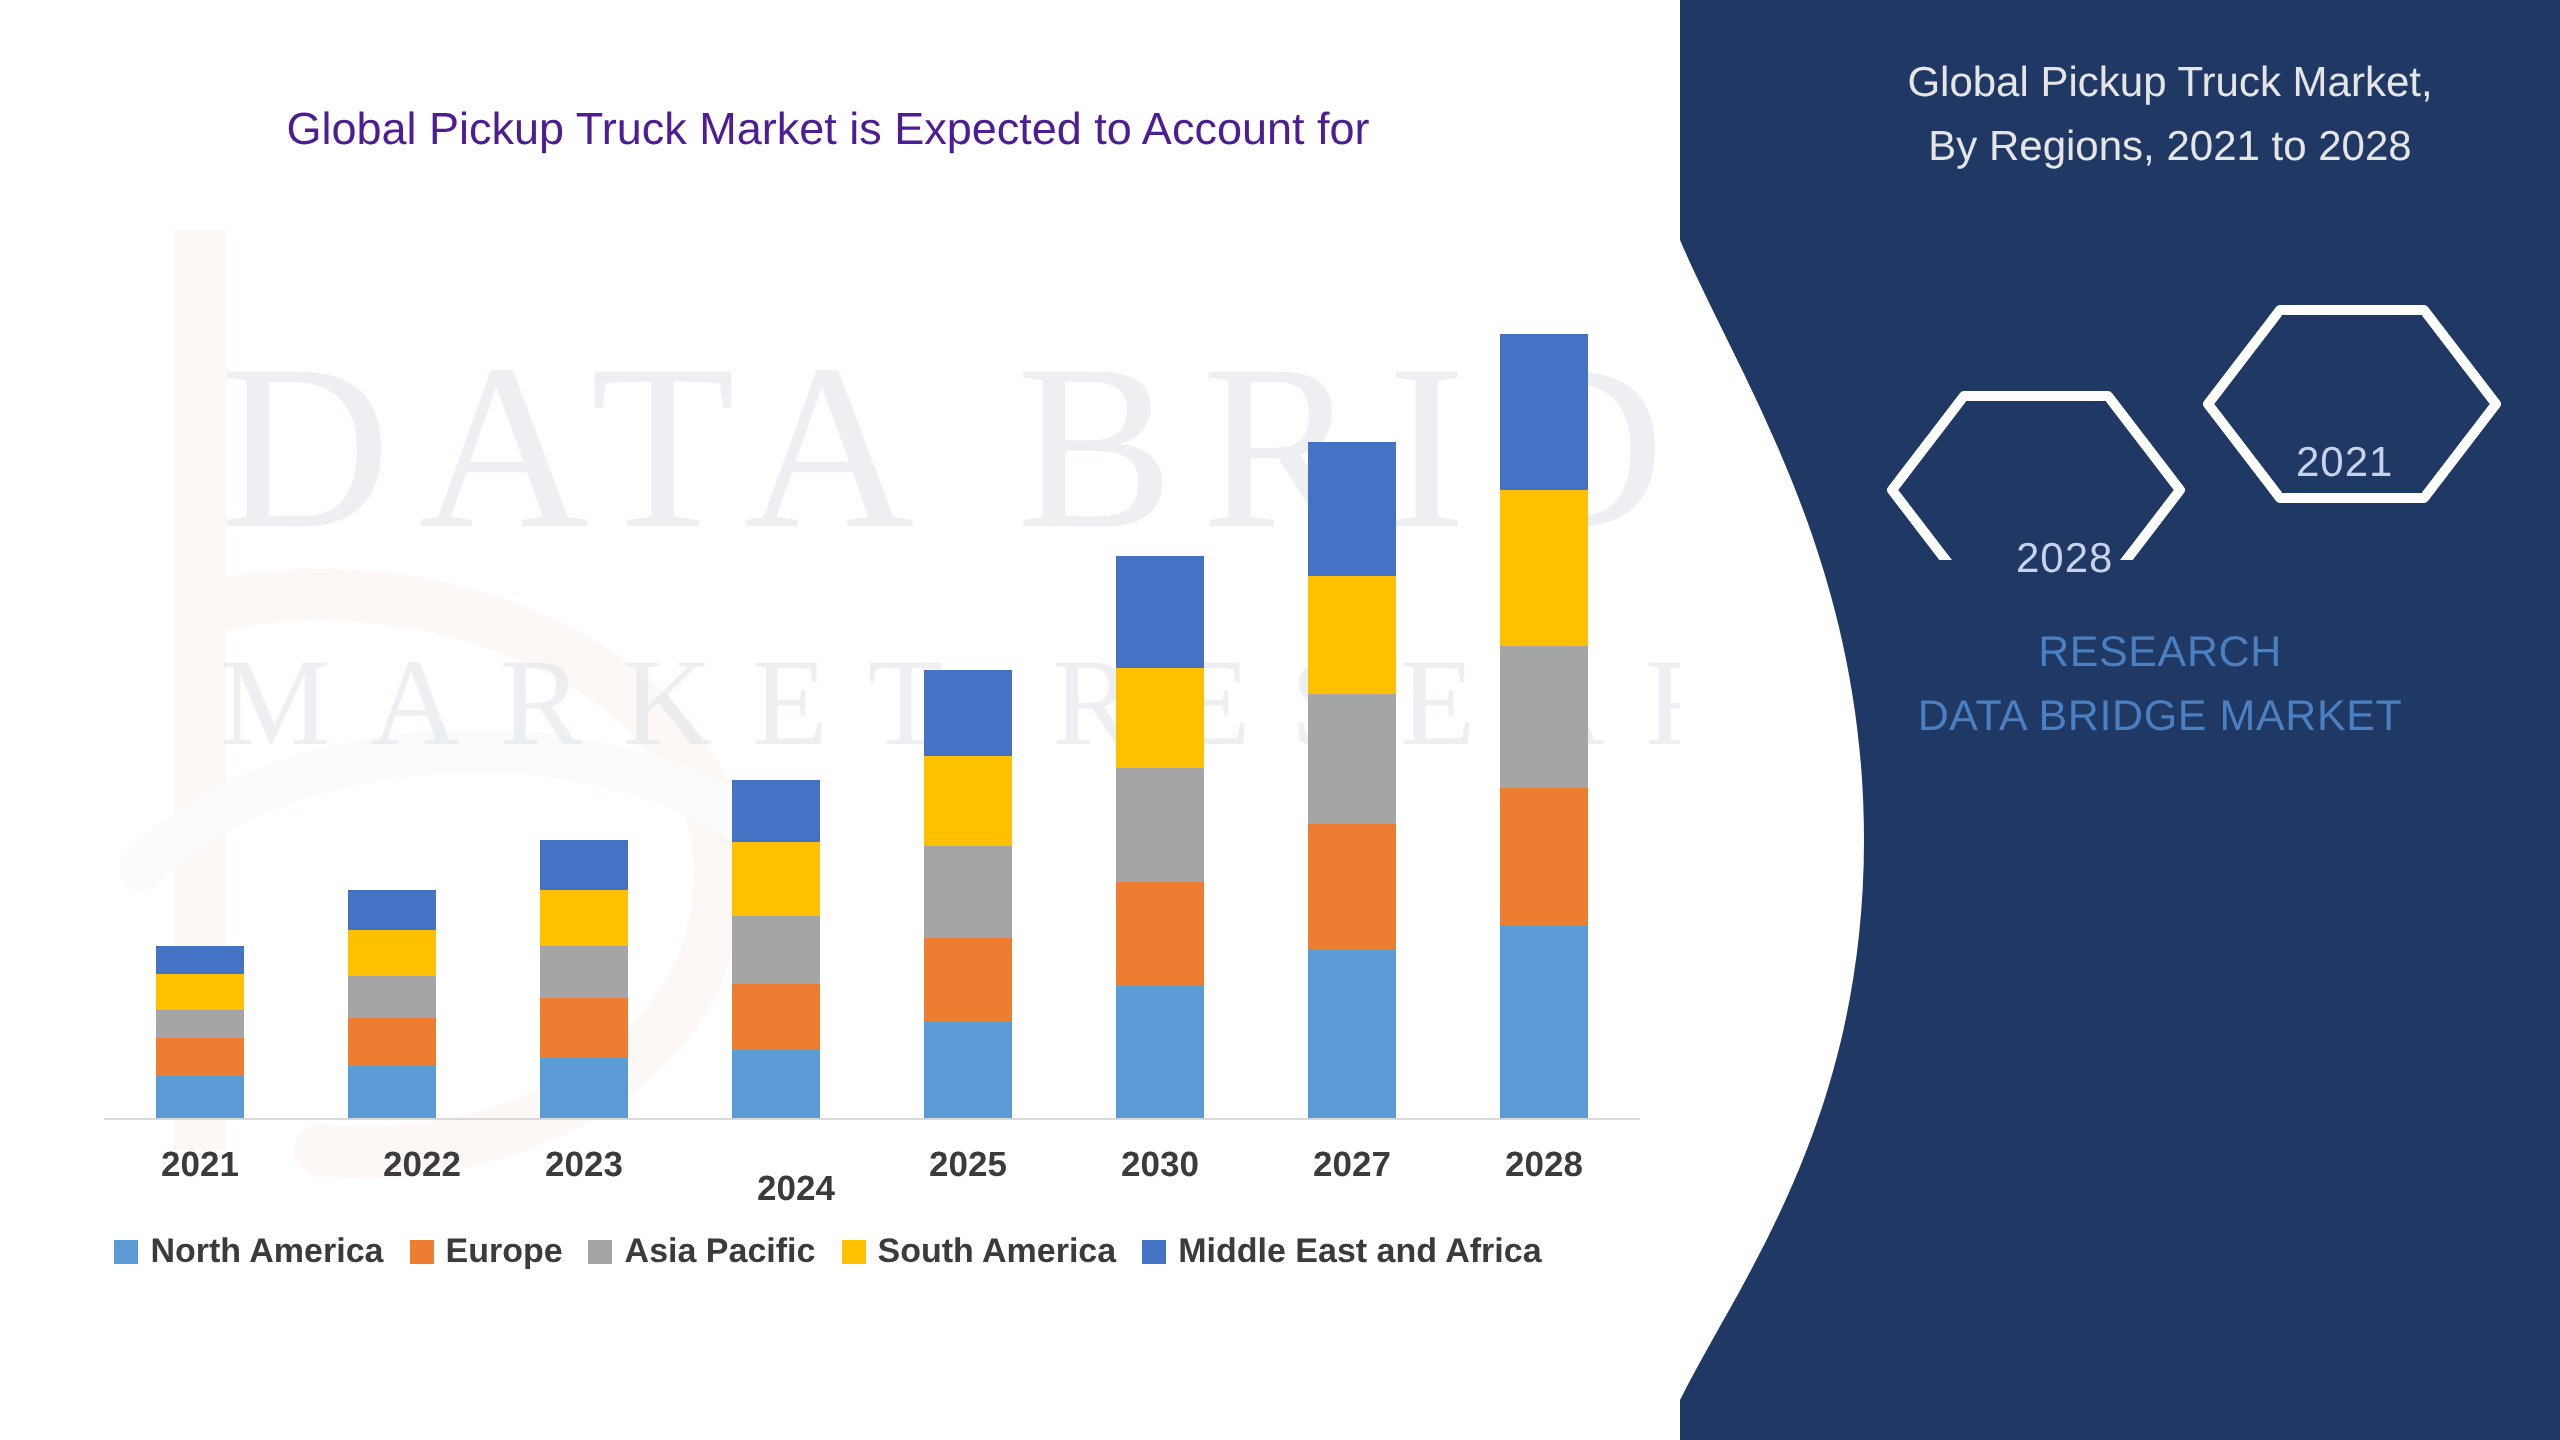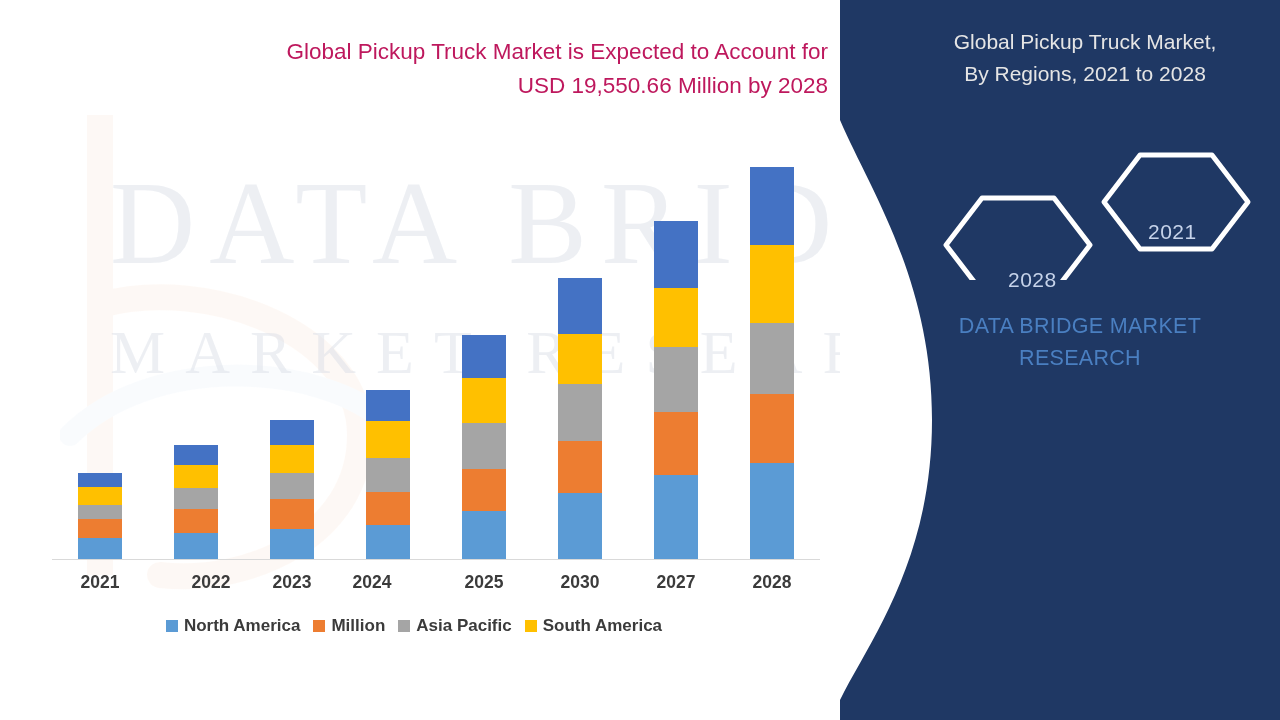--- a/index.html
+++ b/index.html
@@ -21,22 +21,22 @@
   #wm-text{
     position:absolute;left:110px;top:140px;width:820px;
     font-size:118px;letter-spacing:14px;color:#d8dde6;opacity:.45;
     font-family:"Liberation Serif", serif;line-height:1.42;
     white-space:nowrap;pointer-events:none;font-weight:400;
   }
   #wm-text .l2{font-size:62px;letter-spacing:20px;}
 
   
   #chart-title{
-    position:absolute;left:0;top:35px;width:828px;text-align:right;
-    color:#be185d;font-size:22.5px;line-height:34px;font-weight:400;
+    position:absolute;left:0;top:48px;width:828px;text-align:center;
+    color:#4c1d95;font-size:22.5px;line-height:34px;font-weight:400;
     pointer-events:none;
   }
 
   
   #plot{position:absolute;left:52px;top:140px;width:768px;height:420px;}
   #axis-line{position:absolute;left:0;bottom:0;width:768px;height:1px;background:#d9d9d9;}
   .bar-group{
     position:absolute;bottom:1px;width:44px;
     display:flex;flex-direction:column-reverse;
   }
@@ -98,21 +98,20 @@
       <path d="M10 330 C 90 250, 260 255, 330 320" stroke="#cfe0f2" stroke-width="22" fill="none" stroke-linecap="round"></path>
     </svg>
 
     <div id="wm-text">
       <div class="l1">DATA BRIDGE</div>
       <div class="l2">MARKET RESEARCH</div>
     </div>
 
     <div id="chart-title">
       <div>Global Pickup Truck Market is Expected to Account for</div>
-      <div>USD 19,550.66 Million by 2028</div>
     </div>
 
     <div id="plot">
       <div id="axis-line"></div>
 
     <div class="bar-group" style="left: 26px;">
           <div class="seg" title="North America 2021: 20" style="height: 20.95px; background: rgb(91, 155, 213);"></div>
           <div class="seg" title="Europe 2021: 18" style="height: 18.855px; background: rgb(237, 125, 49);"></div>
           <div class="seg" title="Asia Pacific 2021: 14" style="height: 14.665px; background: rgb(165, 165, 165);"></div>
           <div class="seg" title="South America 2021: 17" style="height: 17.8075px; background: rgb(255, 192, 0);"></div>
@@ -166,43 +165,47 @@
           <div class="seg" title="Asia Pacific 2028: 67" style="height: 70.1825px; background: rgb(165, 165, 165);"></div>
           <div class="seg" title="South America 2028: 75" style="height: 78.5625px; background: rgb(255, 192, 0);"></div>
           <div class="seg" title="Middle East and Africa 2028: 74" style="height: 77.515px; background: rgb(68, 114, 196);"></div>
         </div>
       </div>
 
     <div id="xaxis">
         <div class="xtick" style="left: 13px;">2021</div>
         <div class="xtick" style="left: 124px;">2022</div>
         <div class="xtick" style="left: 205px;">2023</div>
-        <div class="xtick" style="left: 285px;">2024</div>
+        <div class="xtick" style="left: 311px; margin-top: 12px;">2024</div>
         <div class="xtick" style="left: 397px;">2025</div>
         <div class="xtick" style="left: 493px;">2030</div>
         <div class="xtick" style="left: 589px;">2027</div>
         <div class="xtick" style="left: 685px;">2028</div>
       </div>
 
     <div id="legend">
         <div class="legend-item">
           <span class="legend-swatch" style="background: rgb(91, 155, 213);"></span>
           <span class="legend-label">North America</span>
         </div>
         <div class="legend-item">
           <span class="legend-swatch" style="background: rgb(237, 125, 49);"></span>
-          <span class="legend-label">Million</span>
+          <span class="legend-label">Europe</span>
         </div>
         <div class="legend-item">
           <span class="legend-swatch" style="background: rgb(165, 165, 165);"></span>
           <span class="legend-label">Asia Pacific</span>
         </div>
         <div class="legend-item">
           <span class="legend-swatch" style="background: rgb(255, 192, 0);"></span>
           <span class="legend-label">South America</span>
+        </div>
+        <div class="legend-item">
+          <span class="legend-swatch" style="background: rgb(68, 114, 196);"></span>
+          <span class="legend-label">Middle East and Africa</span>
         </div>
       </div>
   </div>
 
   <div id="right-panel">
     <svg id="right-panel-svg" width="440" height="720" viewBox="0 0 440 720">
       <path d="M 0 0 L 440 0 L 440 720 L 0 720 L 0 700
                C 30 640, 92 560, 92 420
                C 92 280, 30 190, 0 120 Z" fill="#1f3864"></path>
       <path d="M -60 0 L 0 0 L 0 120 C 30 190, 92 280, 92 420
@@ -221,19 +224,19 @@
 
           <polygon points="240,5 312,5 348,52 312,99 240,99 204,52" fill="none" stroke="#ffffff" stroke-width="5" stroke-linejoin="round"></polygon>
 
           <polygon points="82,48 154,48 190,95 154,142 82,142 46,95" fill="#1f3864" stroke="#ffffff" stroke-width="5" stroke-linejoin="round"></polygon>
         </svg>
         <span class="hex-label" id="hex-2021-label">2021</span>
         <span class="hex-label" id="hex-2028-label">2028</span>
       </div>
 
       <div id="dbmr-words">
+        <div>RESEARCH</div>
         <div>DATA BRIDGE MARKET</div>
-        <div>RESEARCH</div>
       </div>
 
     </div>
   </div>
 </div>
 
 </body></html>

